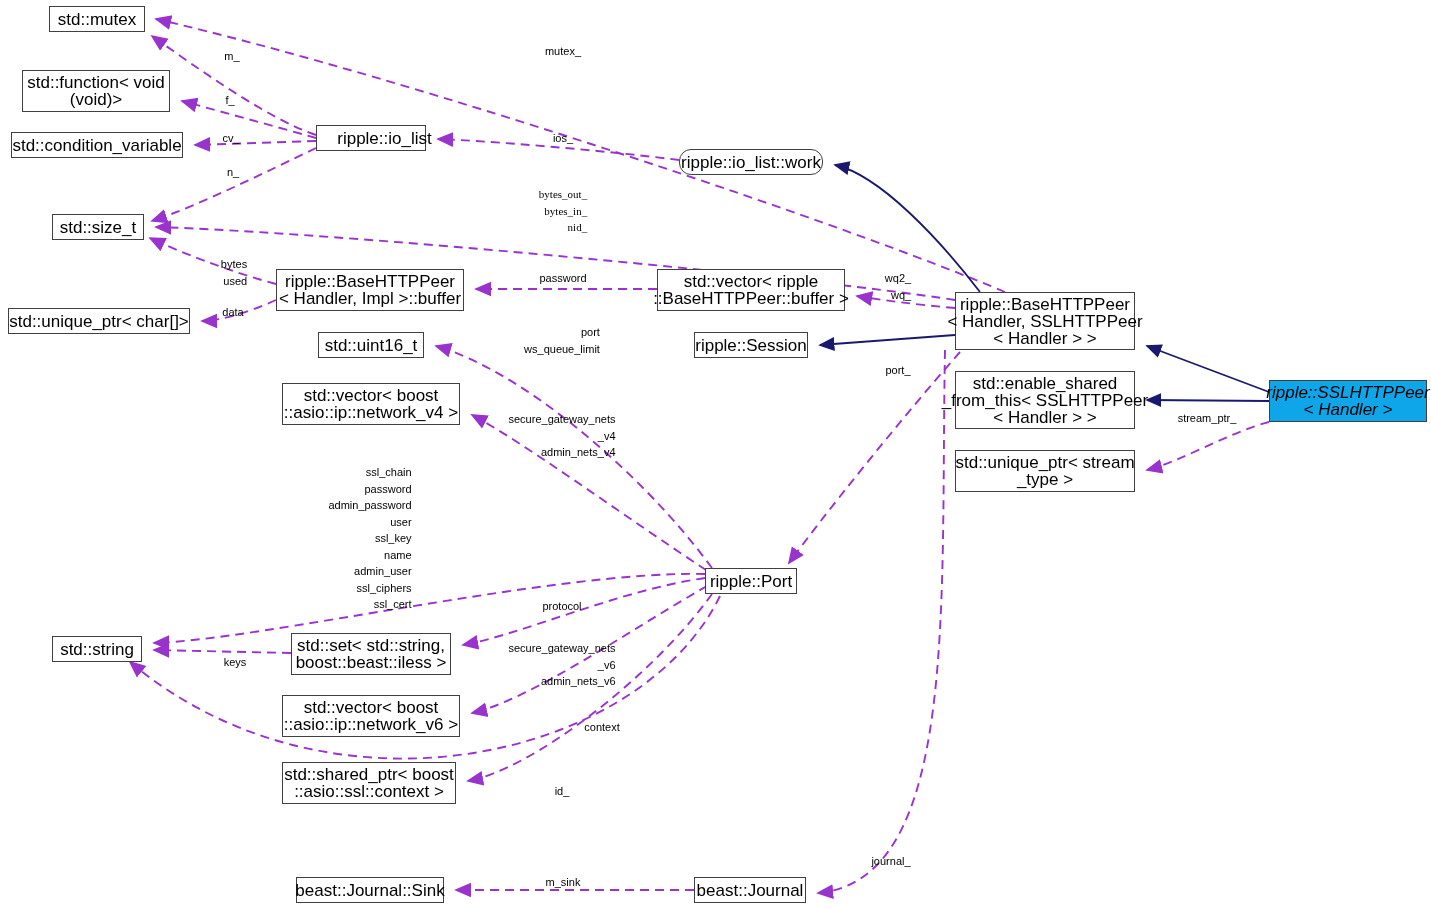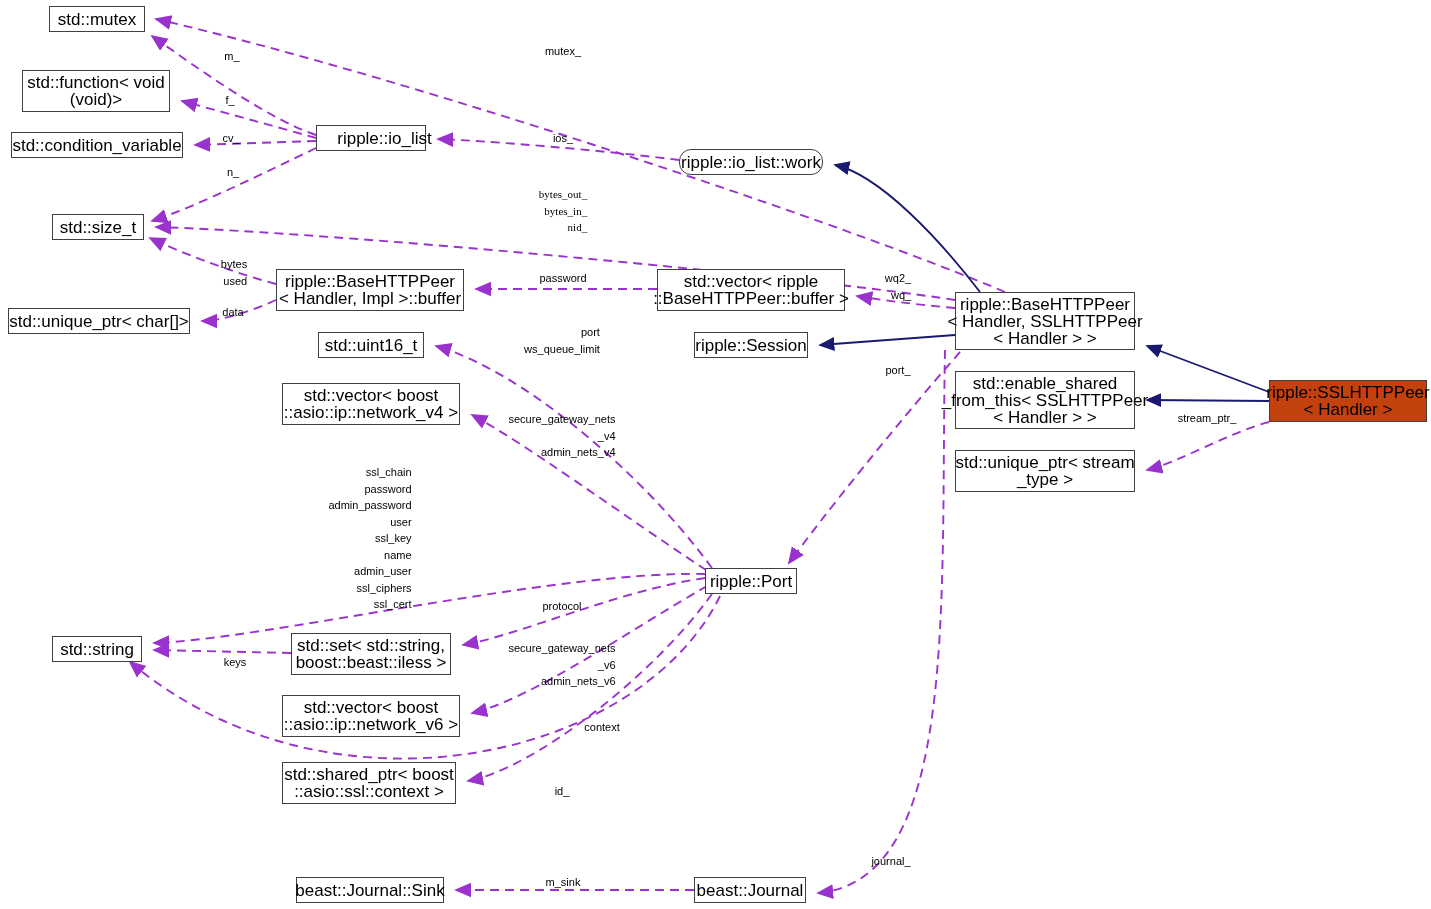--- a/index.html
+++ b/index.html
@@ -2,21 +2,21 @@
 <html><head>
 <meta charset="utf-8">
 <style>
   html,body{margin:0;padding:0;background:#ffffff;}
   body{width:1431px;height:909px;font-family:"Liberation Sans",sans-serif;}
   #diagram{position:relative;width:1431px;height:909px;overflow:hidden;background:#fff;}
   svg.edges{position:absolute;left:0;top:0;width:1431px;height:909px;}
   .node{position:absolute;box-sizing:border-box;border:1.3px solid #404040;background:#ffffff;
         display:flex;align-items:center;justify-content:center;text-align:center;
         font-size:17px;line-height:17px;color:#000;padding:1px 5px;white-space:pre;}
-  .node.highlight{background:#c2410c;border-color:#404040;}
+  .node.highlight{background:#0ea5e9;border-color:#404040;font-style:italic;}
   .edge-label{position:absolute;font-size:11px;line-height:16.5px;color:#000;text-align:right;
         white-space:pre;transform:translateX(-50%);pointer-events:none;}
 </style>
 </head>
 <body>
 
 <div id="diagram">
 
   <svg class="edges" viewBox="0 0 1431 909" xmlns="http://www.w3.org/2000/svg">
     <defs>

